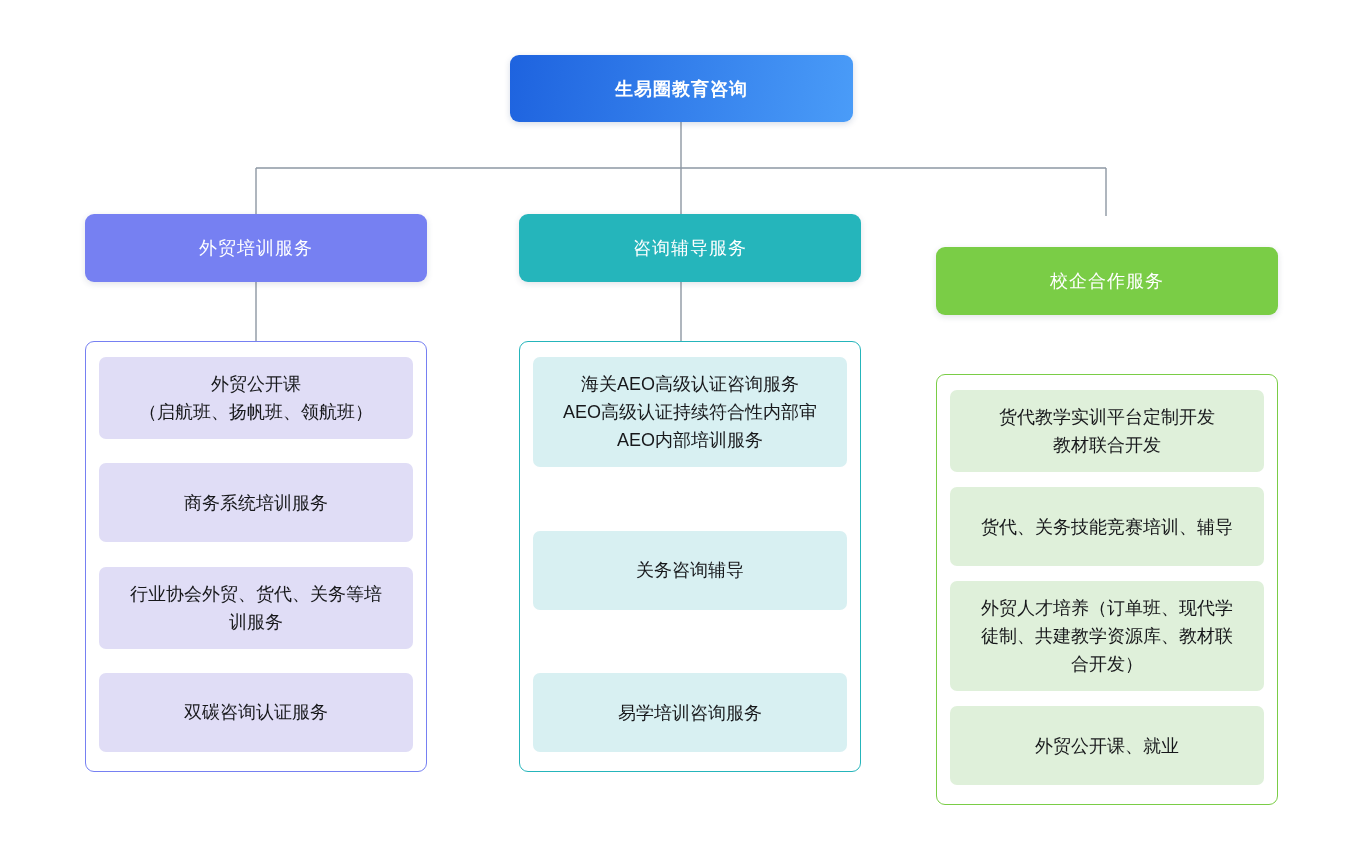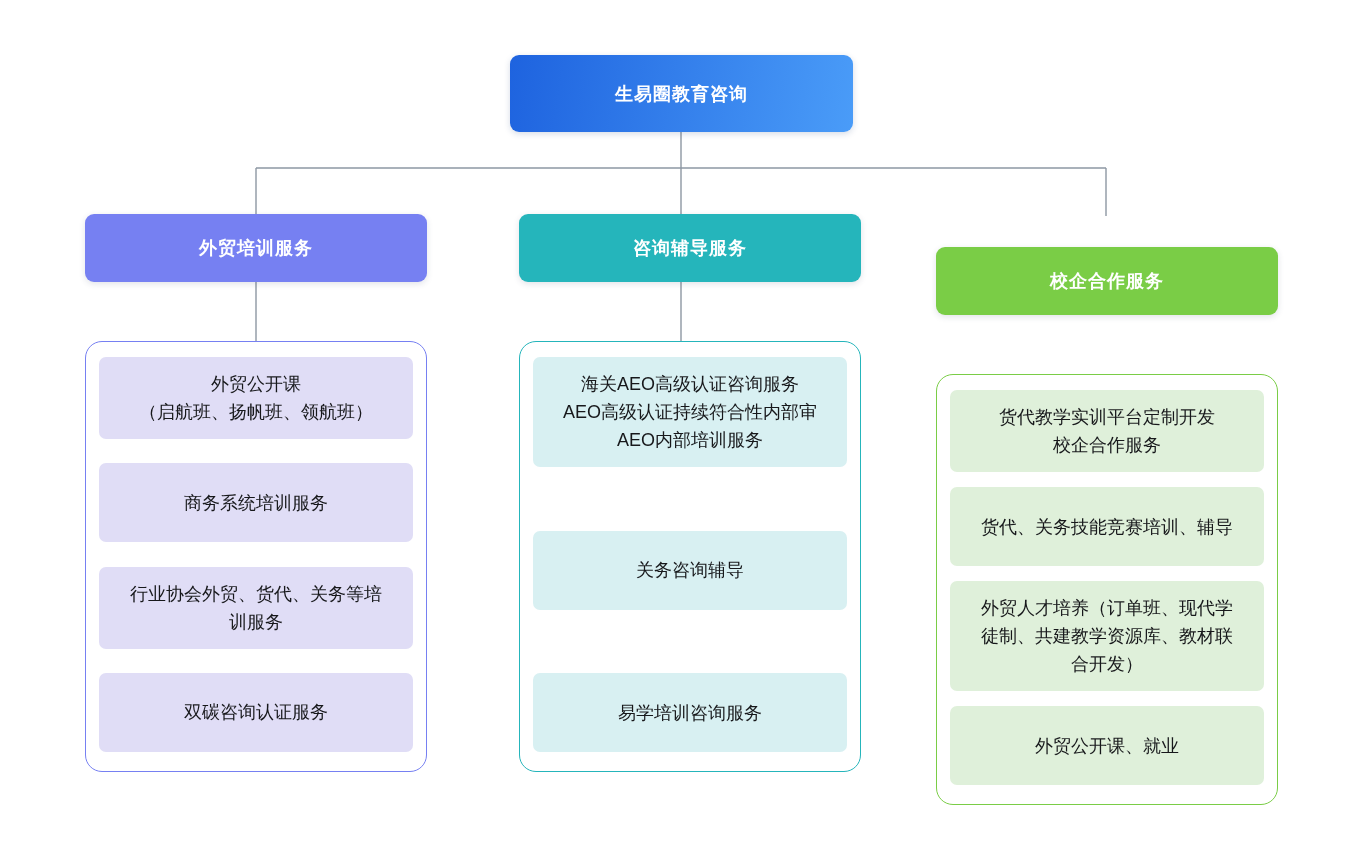--- a/index.html
+++ b/index.html
@@ -5,37 +5,37 @@
   html,body{margin:0;padding:0;background:#ffffff;}
   body{font-family:"Liberation Sans","DejaVu Sans",sans-serif;}
   .canvas{position:relative;width:1360px;height:844px;background:#ffffff;overflow:hidden;}
 
   .connectors{position:absolute;left:0;top:0;width:1360px;height:844px;pointer-events:none;}
   .connectors line{stroke:var(--connector,#8d97a3);stroke-width:1.4;}
 
   .node{box-sizing:border-box;display:flex;align-items:center;justify-content:center;}
 
   .root-node{
-    position:absolute;left:510px;top:55px;width:343px;height:77px;
+    position:absolute;left:510px;top:55px;width:343px;height:67px;
     border-radius:9px;color:#ffffff;font-size:18px;font-weight:700;letter-spacing:1px;
     background:linear-gradient(100deg,var(--root-from,#1e63df),var(--root-to,#4a9cf8));
     box-shadow:0 2px 6px rgba(30,60,120,.18);
     text-align:right;
   }
 
   .column{position:absolute;top:214px;width:342px;}
   .branch-header{
     box-sizing:border-box;display:flex;align-items:center;justify-content:center;
     height:68px;border-radius:9px;background:var(--accent);
-    color:#ffffff;font-size:18px;font-weight:700;letter-spacing:1px;
+    color:#ffffff;font-size:18px;font-weight:400;letter-spacing:1px;
     box-shadow:0 2px 6px rgba(40,60,90,.14);
   }
   .branch-panel{
     box-sizing:border-box;margin-top:59px;height:431px;
-    border:1.6px solid var(--accent);border-radius:17px;background:#ffffff;
+    border:1.6px solid var(--accent);border-radius:9px;background:#ffffff;
     padding:15px 13px 19px 13px;
     display:flex;flex-direction:column;justify-content:space-between;
   }
   .item{
     box-sizing:border-box;min-height:79px;border-radius:7px;background:var(--item-bg);
     display:flex;align-items:center;justify-content:center;
     padding:13px 28px;
   }
   .item span{
     display:block;text-align:center;white-space:pre-line;
@@ -101,21 +101,21 @@
     </div>
   </div>
 
   <div class="column" style="left: 936px; margin-top: 33px; --accent: #7ACD46; --item-bg: #DFF0DA;">
     <div class="branch-header">
       <span>校企合作服务</span>
     </div>
     <div class="branch-panel">
       <div class="item">
           <span>货代教学实训平台定制开发
-校企合作服务</span>
+教材联合开发</span>
         </div>
       <div class="item">
           <span>货代、关务技能竞赛培训、辅导</span>
         </div>
       <div class="item">
           <span>外贸人才培养（订单班、现代学徒制、共建教学资源库、教材联合开发）</span>
         </div>
       <div class="item">
           <span>外贸公开课、就业</span>
         </div>

